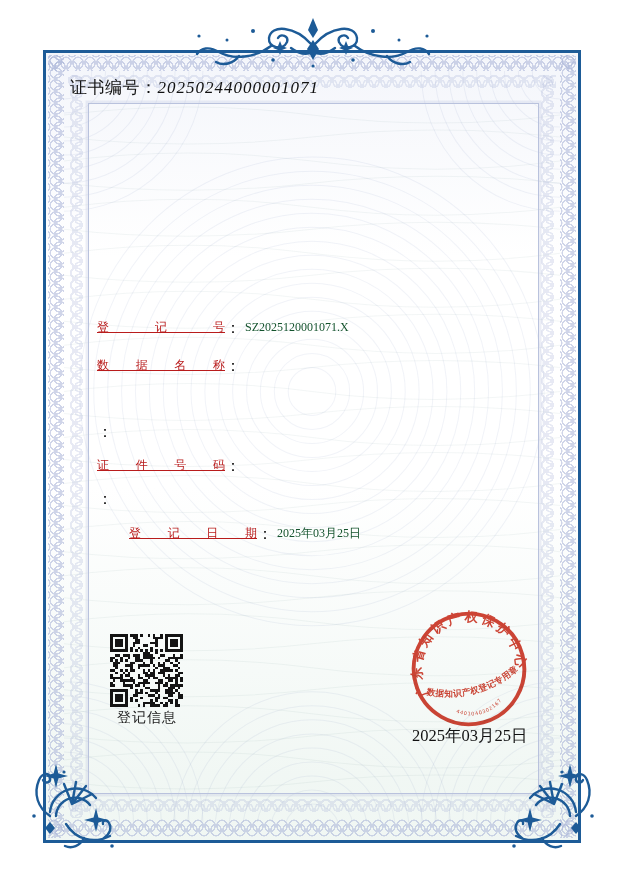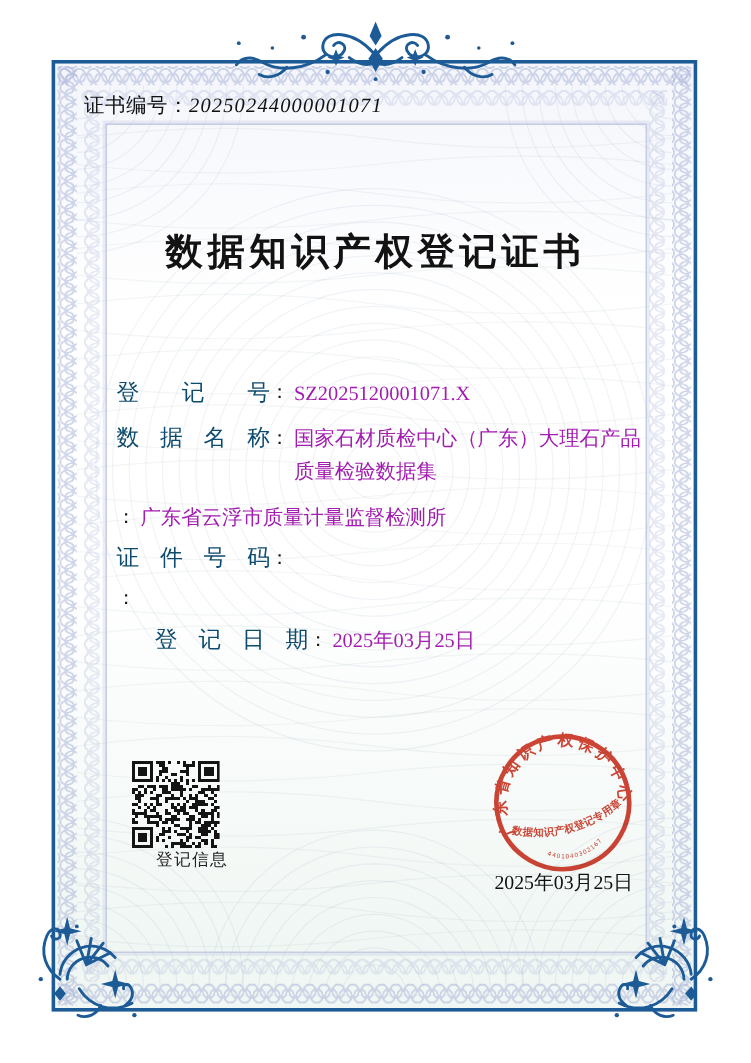--- a/index.html
+++ b/index.html
@@ -56,27 +56,27 @@
     border:1px solid #b9c2dd;box-shadow:0 0 0 2.5px rgba(185,194,221,.28);
   }
   
   .cert-no{position:absolute;left:70px;top:76px;font-size:17px;line-height:24px;letter-spacing:.5px;color:#111;white-space:nowrap;}
   .cert-no .num{letter-spacing:1px;font-style:italic;}
   .title{
     position:absolute;left:0;top:190px;width:626px;text-align:center;
     font-size:31px;line-height:40px;font-weight:700;letter-spacing:4px;color:#121212;
   }
   .frow{position:absolute;left:97px;display:flex;align-items:flex-start;}
-  .flabel{display:inline-block;width:128px;font-size:19px;line-height:27px;text-align:justify;text-align-last:justify;color:#0c4a6e;}
+  .flabel{display:inline-block;width:128px;font-size:12px;line-height:27px;text-align:justify;text-align-last:justify;color:#b91c1c;text-decoration:underline;}
   .fcolon{font-size:16px;line-height:27px;margin:0 2px 0 0;}
-  .fvalue{width:300px;font-size:17px;line-height:27px;margin-left:2px;color:#a21caf;}
+  .fvalue{width:300px;font-size:12px;line-height:27px;margin-left:2px;color:#14532d;}
   .r1{top:314px;} .r2{top:352px;} .r3{top:418px;} .r4{top:452px;} .r5{top:485px;} .r6{top:520px;margin-left:32px;}
   
   .qr{position:absolute;left:110px;top:634px;width:73px;height:73px;}
-  .qr-caption{position:absolute;left:104px;top:708px;width:86px;text-align:right;font-size:14px;line-height:20px;letter-spacing:1px;color:#222;}
+  .qr-caption{position:absolute;left:104px;top:708px;width:86px;text-align:center;font-size:14px;line-height:20px;letter-spacing:1px;color:#222;}
   
   .seal{position:absolute;left:404px;top:604px;width:130px;height:130px;mix-blend-mode:multiply;opacity:.93;}
   .stamp-date{position:absolute;left:412px;top:724px;font-size:16.5px;line-height:24px;color:#111;white-space:nowrap;}
   
   .fl-top{position:absolute;left:183px;top:14px;width:260px;height:58px;}
   .fl-bl{position:absolute;left:20px;top:758px;width:100px;height:96px;}
   .fl-br{position:absolute;right:20px;top:758px;width:100px;height:96px;transform:scaleX(-1);}
 </style>
 </head>
 <body>
@@ -256,35 +256,32 @@
       <circle cx="14" cy="58" r="1.8"></circle>
         <circle cx="44" cy="14" r="1.6"></circle>
         <circle cx="92" cy="88" r="1.8"></circle>
     </g>
   </svg>
 
   <div class="cert-no">
     <span>证书编号：</span><span class="num">20250244000001071</span>
   </div>
 
-  <div class="title">数据知识产权登记证书</div>
 
   <div class="frow r1">
     <span class="flabel">登记号</span>
     <span class="fcolon">：</span>
     <span class="fvalue">SZ2025120001071.X</span>
   </div>
   <div class="frow r2">
     <span class="flabel">数据名称</span>
     <span class="fcolon">：</span>
-    <span class="fvalue">国家石材质检中心（广东）大理石产品质量检验数据集</span>
   </div>
   <div class="frow r3">
     <span class="fcolon">：</span>
-    <span class="fvalue">广东省云浮市质量计量监督检测所</span>
   </div>
   <div class="frow r4">
     <span class="flabel">证件号码</span>
     <span class="fcolon">：</span>
   </div>
   <div class="frow r5">
     <span class="fcolon">：</span>
   </div>
   <div class="frow r6">
     <span class="flabel">登记日期</span>

